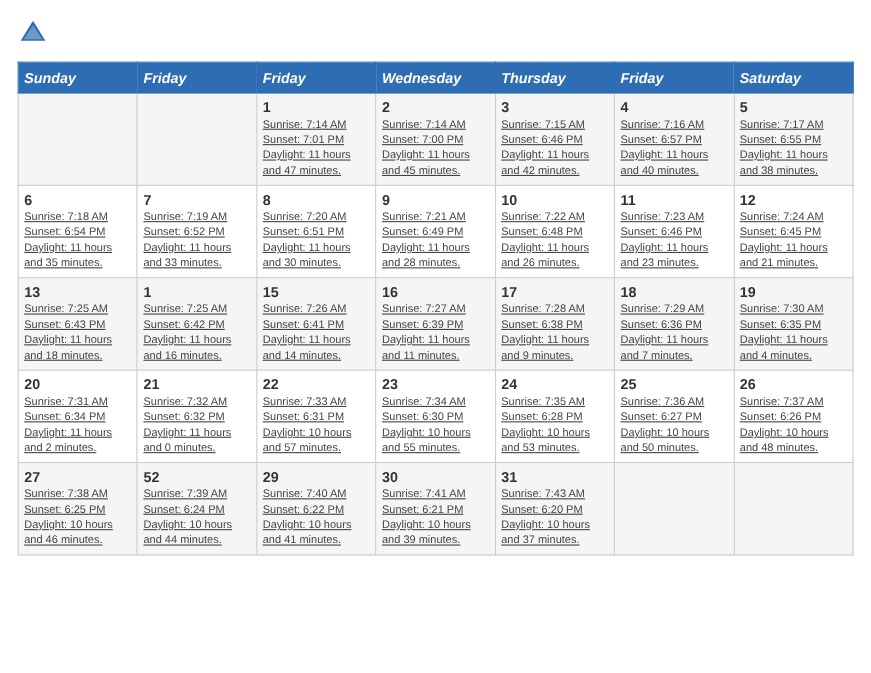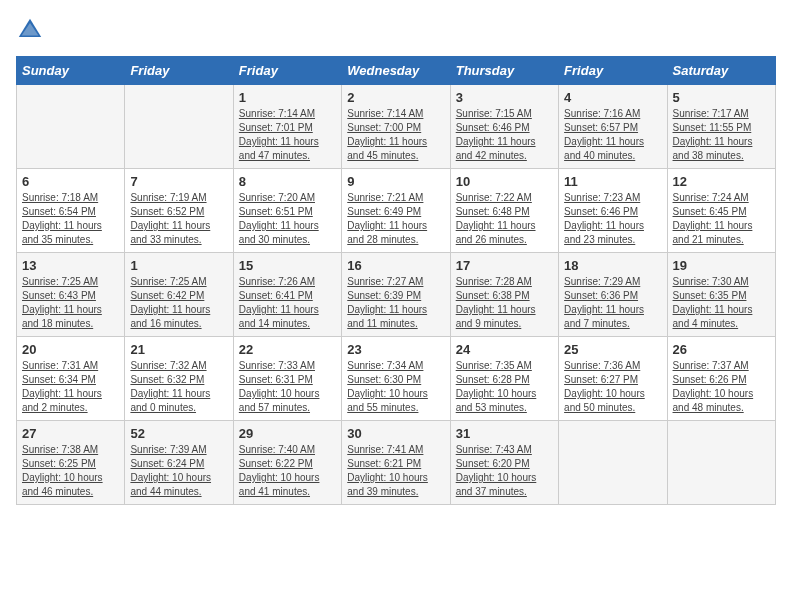--- a/index.html
+++ b/index.html
@@ -142,21 +142,21 @@
         </td>
         <td>
           <span class="day-number">4</span>
           <div class="day-info">Sunrise: 7:16 AM
 Sunset: 6:57 PM
 Daylight: 11 hours and 40 minutes.</div>
         </td>
         <td>
           <span class="day-number">5</span>
           <div class="day-info">Sunrise: 7:17 AM
-Sunset: 11:55 PM
+Sunset: 6:55 PM
 Daylight: 11 hours and 38 minutes.</div>
         </td>
       </tr>
       <tr>
         <td>
           <span class="day-number">6</span>
           <div class="day-info">Sunrise: 7:18 AM
 Sunset: 6:54 PM
 Daylight: 11 hours and 35 minutes.</div>
         </td>

